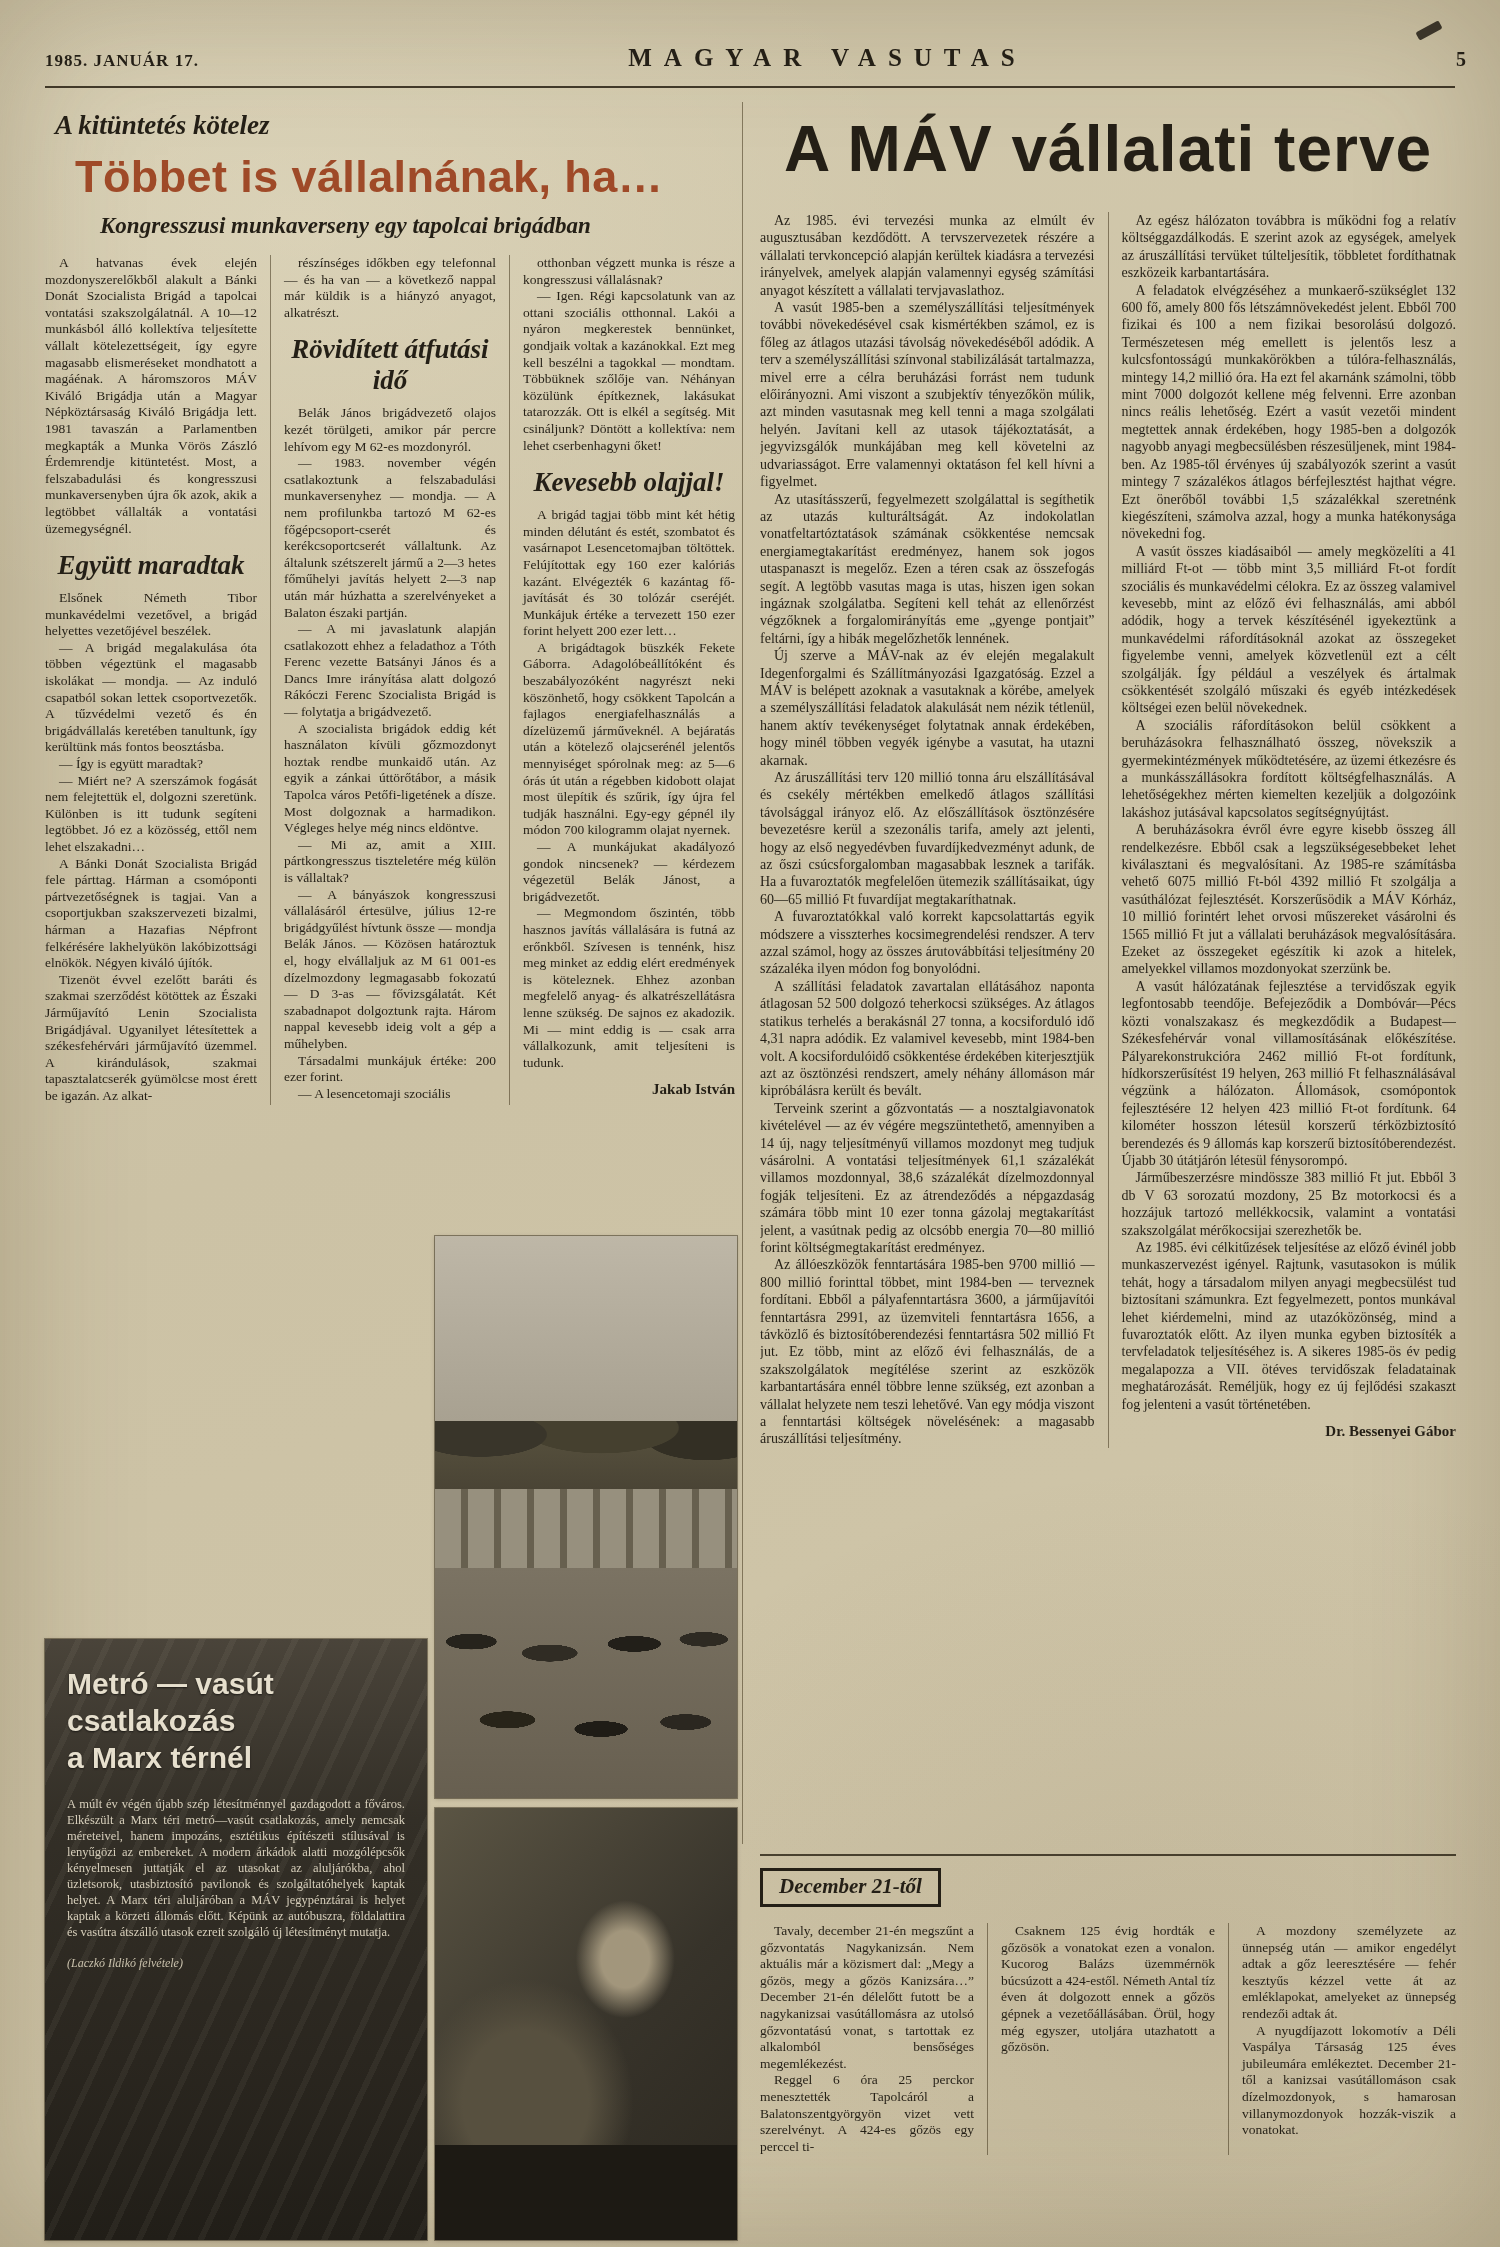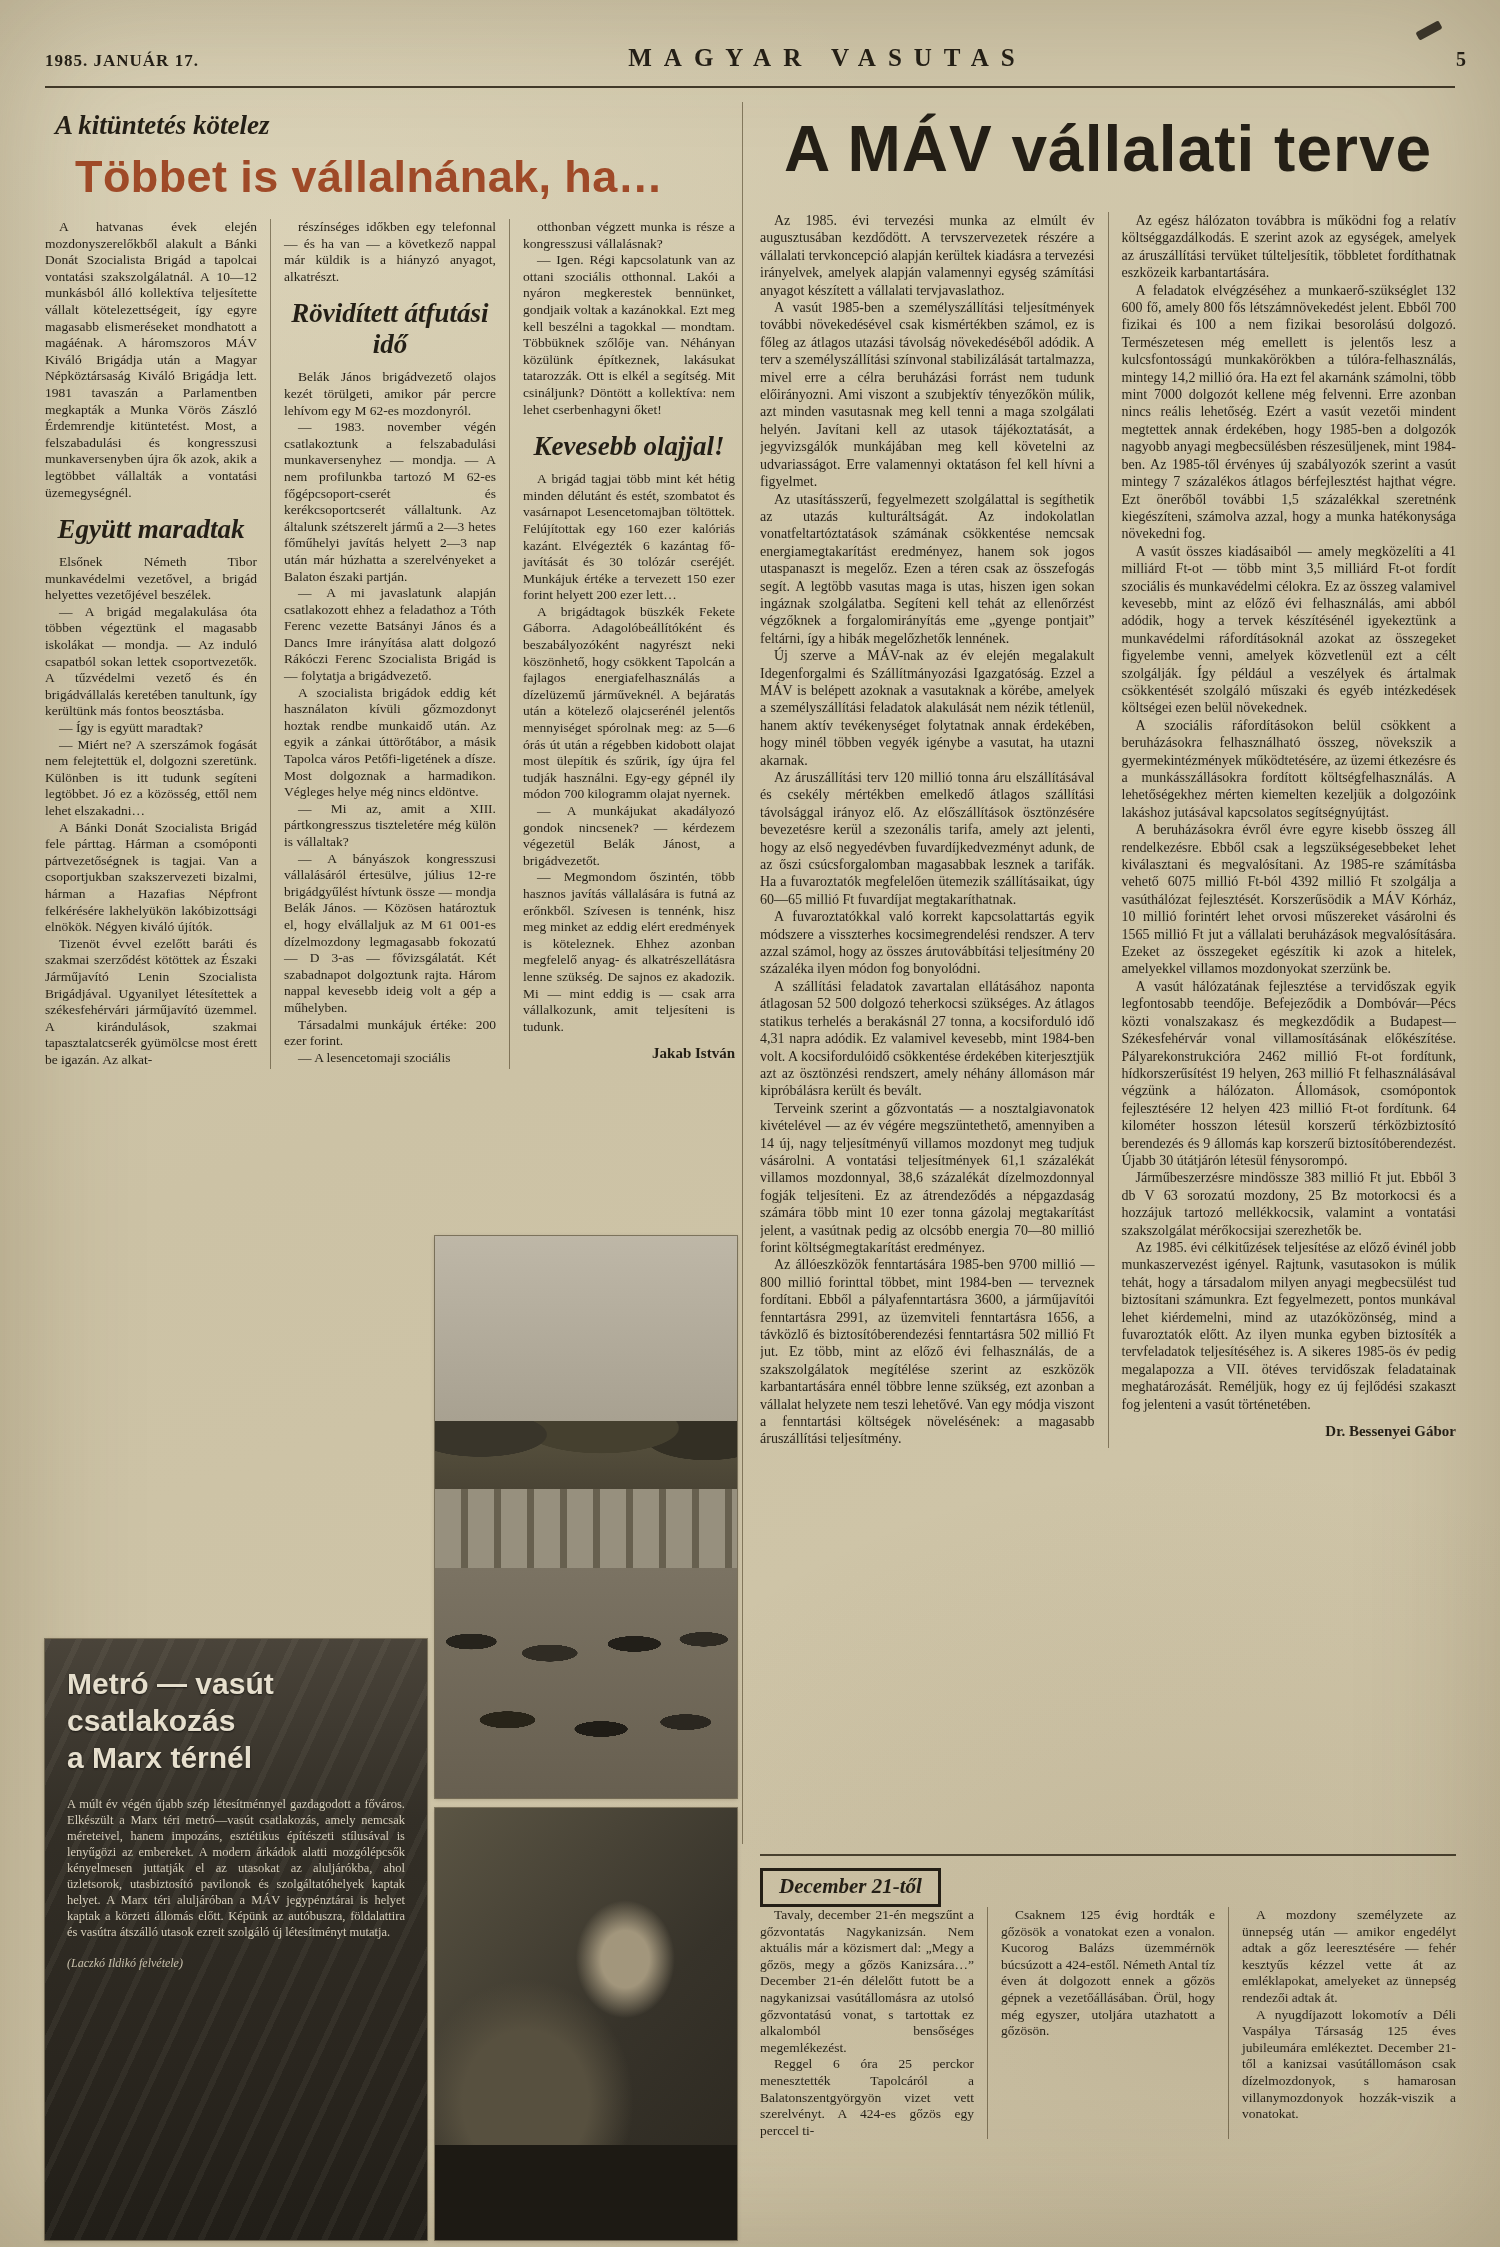--- a/index.html
+++ b/index.html
@@ -50,21 +50,21 @@
   .plan{position:absolute;left:760px;top:112px;width:696px}
   .plan-headline{font-family:"Liberation Sans","DejaVu Sans",sans-serif;font-size:64px;font-weight:800;text-align:center;letter-spacing:1px;margin-bottom:26px}
   .plan .cols{max-height:1600px;overflow:hidden}
   .plan .body-p{font-size:14px;line-height:17.4px}
 
   
   .steam{position:absolute;left:760px;top:1868px;width:696px}
   .steam-head{display:flex;align-items:flex-end;gap:24px}
   .kicker-box{border:3px solid var(--ink);padding:3px 16px 5px;font-size:21px;font-weight:bold;font-style:italic;white-space:nowrap}
   .steam-headline{font-family:"Liberation Sans","DejaVu Sans",sans-serif;font-size:34px;font-weight:800;flex:1;text-align:center}
-  .steam .cols{margin-top:0;max-height:330px;overflow:hidden}
+  .steam .cols{margin-top:16px;max-height:330px;overflow:hidden}
 
   
   .photo{position:absolute;box-shadow:0 0 0 1px rgba(40,30,15,.45), 0 1px 4px rgba(40,30,15,.25)}
   .photo-station{left:435px;top:1236px;width:302px;height:562px;display:flex;flex-direction:column;overflow:hidden}
   .photo-station .sky{height:33%;background:linear-gradient(#beb7a7,#a8a191)}
   .photo-station .canopy{height:12%;background:
       radial-gradient(120px 40px at 15% 20%, #39352a 55%, transparent 56%),
       radial-gradient(140px 46px at 55% 10%, #45402f 55%, transparent 56%),
       radial-gradient(110px 40px at 90% 25%, #332f24 55%, transparent 56%),
       linear-gradient(#59533f,#4a4435)}
@@ -101,20 +101,21 @@
     <span class="page-number">5</span>
   </div>
   <div class="corner-mark"></div>
   <div class="head-rule"></div>
   <div class="gutter-rule"></div>
   <div class="steam-rule"></div>
 
   <section class="lead">
     <div class="kicker">A kitüntetés kötelez</div>
     <h1 class="lead-headline">Többet is vállalnának, ha…</h1>
+    <h2 class="lead-subhead">Kongresszusi munkaverseny egy tapolcai brigádban</h2>
     <div class="cols">
         <div class="col">
           <p class="body-p">A hatvanas évek elején mozdonyszerelőkből alakult a Bánki Donát Szocialista Brigád a tapolcai vontatási szakszolgálatnál. A 10—12 munkásból álló kollektíva teljesítette vállalt kötelezettségeit, így egyre magasabb elismeréseket mondhatott a magáénak. A háromszoros MÁV Kiváló Brigádja után a Magyar Népköztársaság Kiváló Brigádja lett. 1981 tavaszán a Parlamentben megkapták a Munka Vörös Zászló Érdemrendje kitüntetést. Most, a felszabadulási és kongresszusi munkaversenyben újra ők azok, akik a legtöbbet vállalták a vontatási üzemegységnél.</p>
           <h3 class="crosshead">Együtt maradtak</h3>
           <p class="body-p">Elsőnek Németh Tibor munkavédelmi vezetővel, a brigád helyettes vezetőjével beszélek.</p>
           <p class="body-p">— A brigád megalakulása óta többen végeztünk el magasabb iskolákat — mondja. — Az induló csapatból sokan lettek csoportvezetők. A tűzvédelmi vezető és én brigádvállalás keretében tanultunk, így kerültünk más fontos beosztásba.</p>
           <p class="body-p">— Így is együtt maradtak?</p>
           <p class="body-p">— Miért ne? A szerszámok fogását nem felejtettük el, dolgozni szeretünk. Különben is itt tudunk segíteni legtöbbet. Jó ez a közösség, ettől nem lehet elszakadni…</p>
           <p class="body-p">A Bánki Donát Szocialista Brigád fele párttag. Hárman a csomóponti pártvezetőségnek is tagjai. Van a csoportjukban szakszervezeti bizalmi, hárman a Hazafias Népfront felkérésére lakhelyükön lakóbizottsági elnökök. Négyen kiváló újítók.</p>
           <p class="body-p">Tizenöt évvel ezelőtt baráti és szakmai szerződést kötöttek az Északi Járműjavító Lenin Szocialista Brigádjával. Ugyanilyet létesítettek a székesfehérvári járműjavító üzemmel. A kirándulások, szakmai tapasztalatcserék gyümölcse most érett be igazán. Az alkat-</p>

